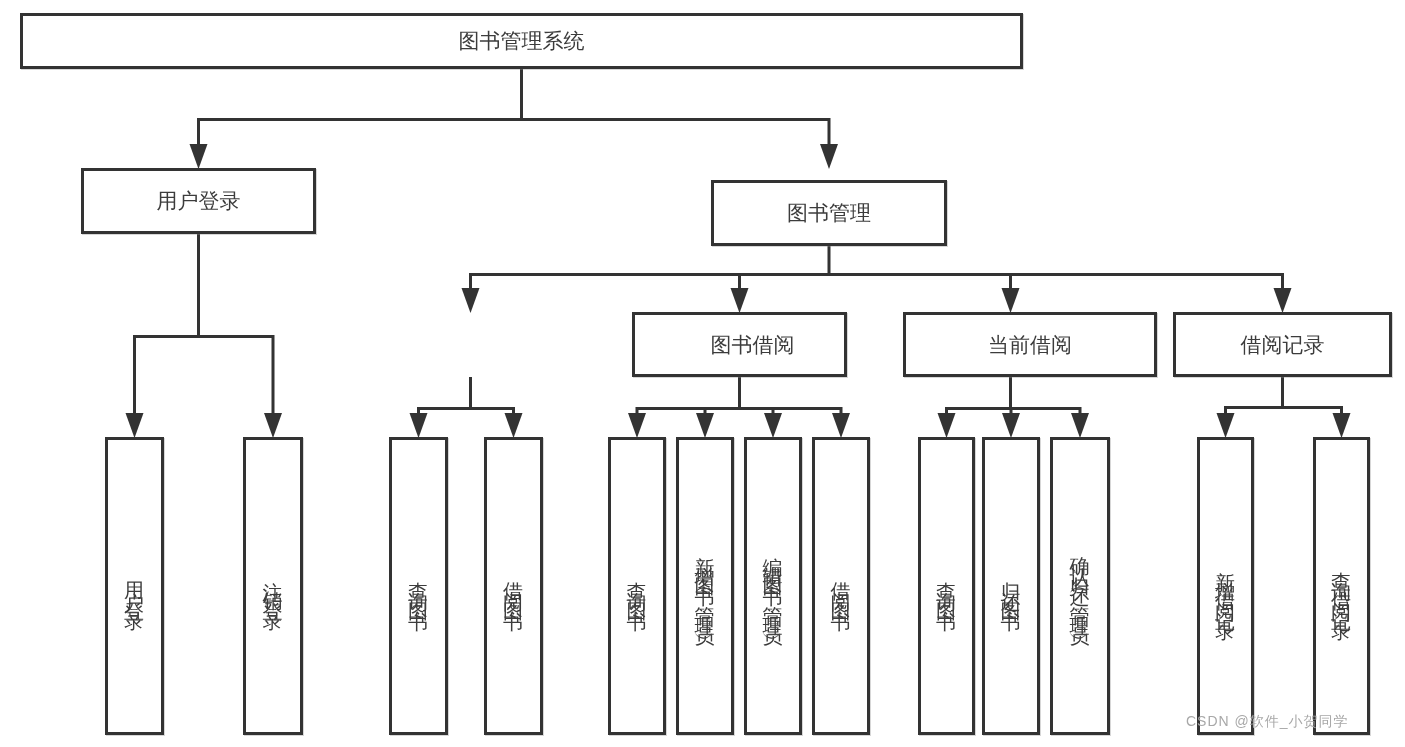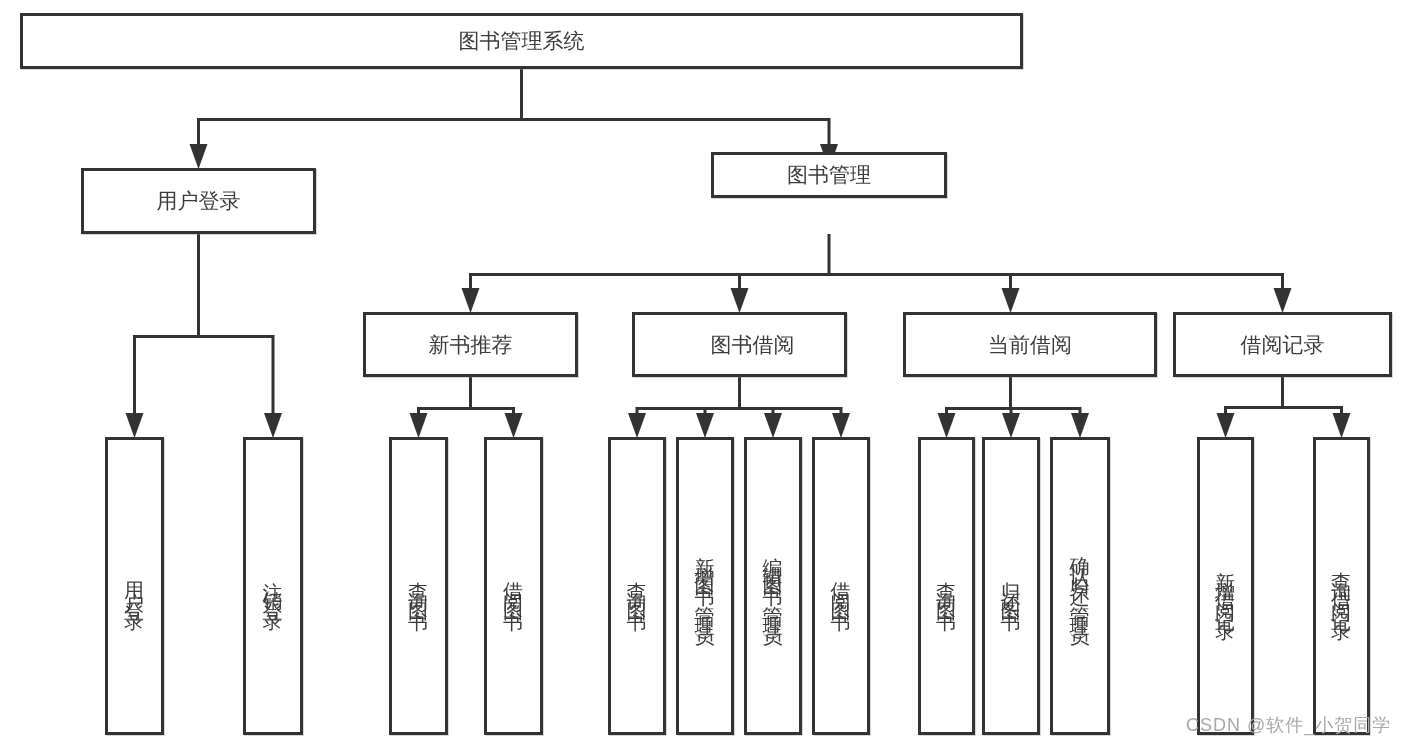--- a/index.html
+++ b/index.html
@@ -29,21 +29,21 @@
     letter-spacing:10px;
     font-size:20px;
     line-height:1;
   }
   #connectors{
     position:absolute;left:0;top:0;z-index:1;
   }
   #watermark{
     position:absolute;
     left:1186px;top:713px;
-    font-size:18px;
+    font-size:14px;
     color:#a8a8a8;
     letter-spacing:1px;
     z-index:3;
     white-space:nowrap;
   }
 </style>
 </head>
 <body>
 
 <div id="stage">
@@ -84,23 +84,22 @@
       <polygon points="1002,413 1020,413 1011,438"></polygon>
       <polygon points="1071,413 1089,413 1080,438"></polygon>
       <polygon points="1216.5,413 1234.5,413 1225.5,438"></polygon>
       <polygon points="1332.5,413 1350.5,413 1341.5,438"></polygon>
     </g>
   </svg>
 
   <div class="box" style="left:20px;top:13px;width:1003px;height:56px;">图书管理系统</div>
 
   <div class="box" style="left:81px;top:168px;width:235px;height:66px;">用户登录</div>
-  <div class="box" style="left:711px;top:152px;width:236px;height:46px;">图书管理</div>
+  <div class="box" style="left:711px;top:180px;width:236px;height:66px;">图书管理</div>
 
-  <div class="box" style="left:363px;top:312px;width:215px;height:65px;">新书推荐</div>
   <div class="box" style="left:632px;top:312px;width:215px;height:65px;padding-left:26px;">图书借阅</div>
   <div class="box" style="left:903px;top:312px;width:254px;height:65px;">当前借阅</div>
   <div class="box" style="left:1173px;top:312px;width:219px;height:65px;">借阅记录</div>
 
   <div class="box vtext" style="left:105px;top:437px;width:59px;height:298px;">用户登录</div>
   <div class="box vtext" style="left:243px;top:437px;width:60px;height:298px;">注销登录</div>
 
   <div class="box vtext" style="left:389px;top:437px;width:59px;height:298px;">查询图书</div>
   <div class="box vtext" style="left:484px;top:437px;width:59px;height:298px;">借阅图书</div>
 

